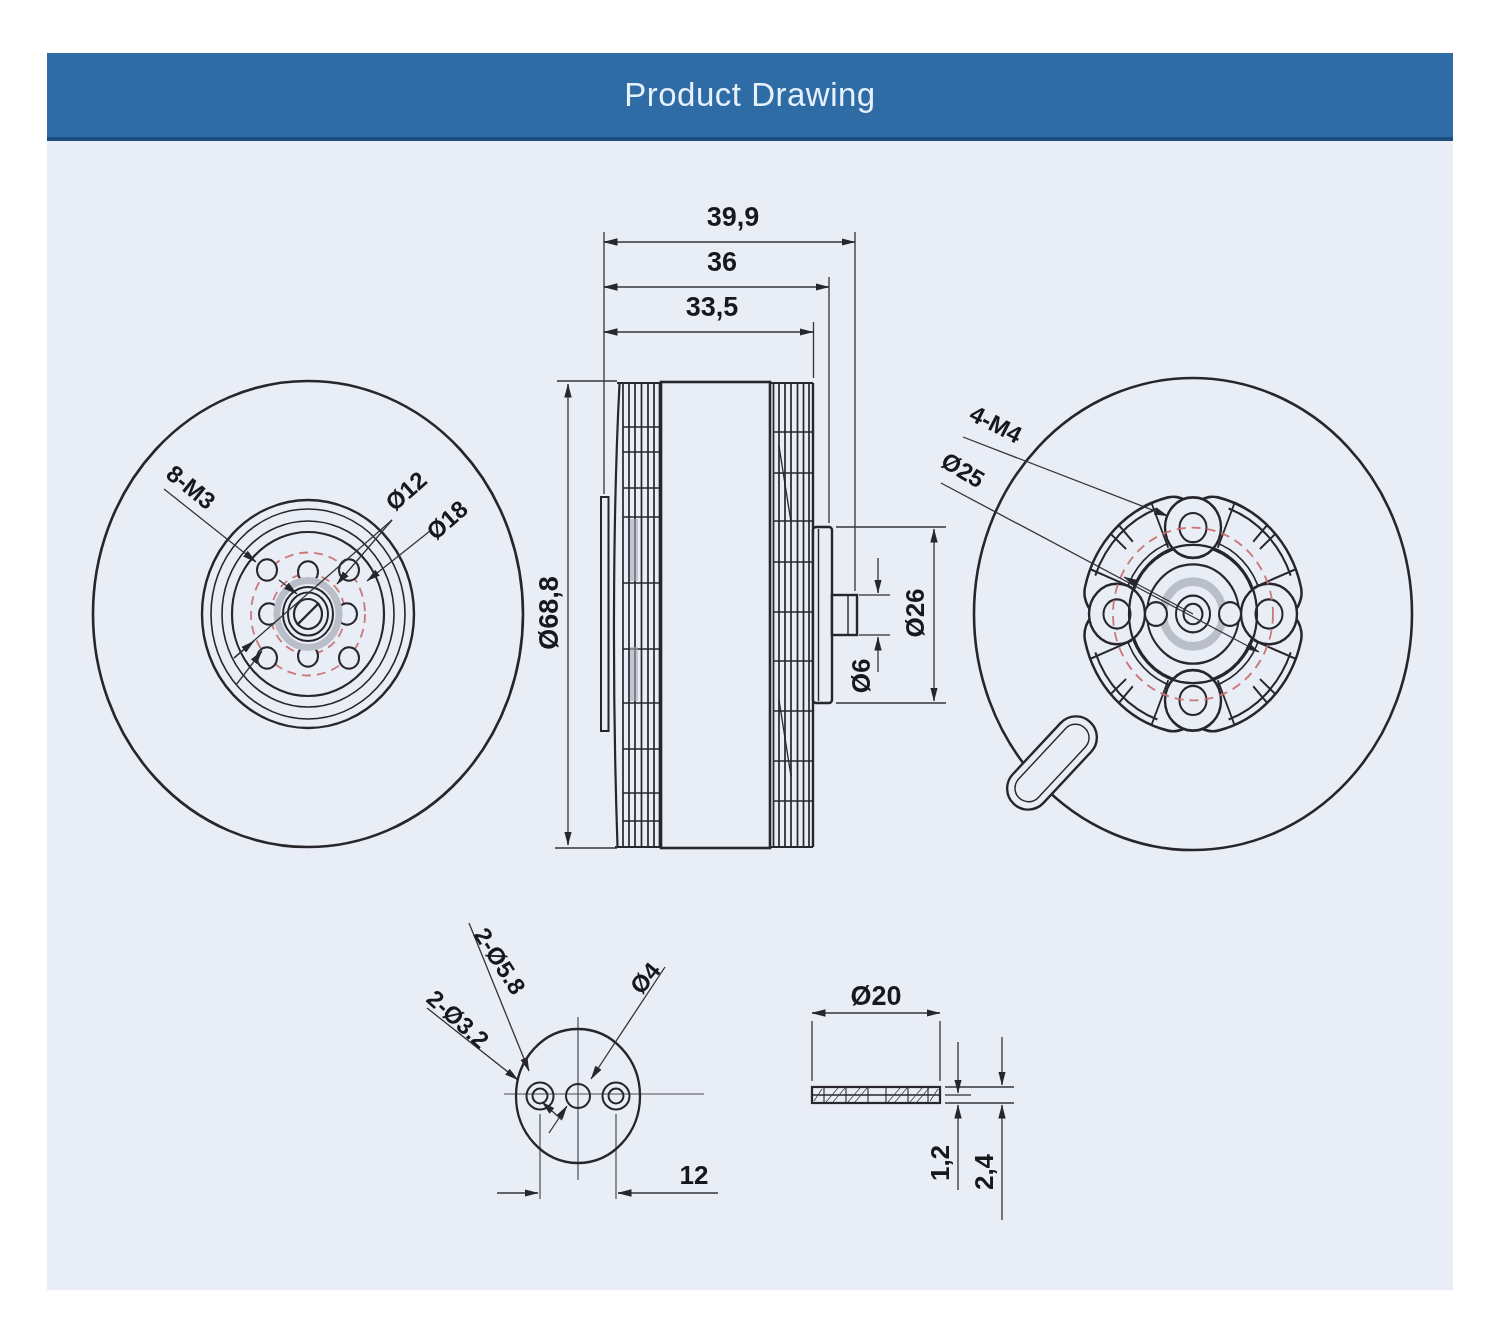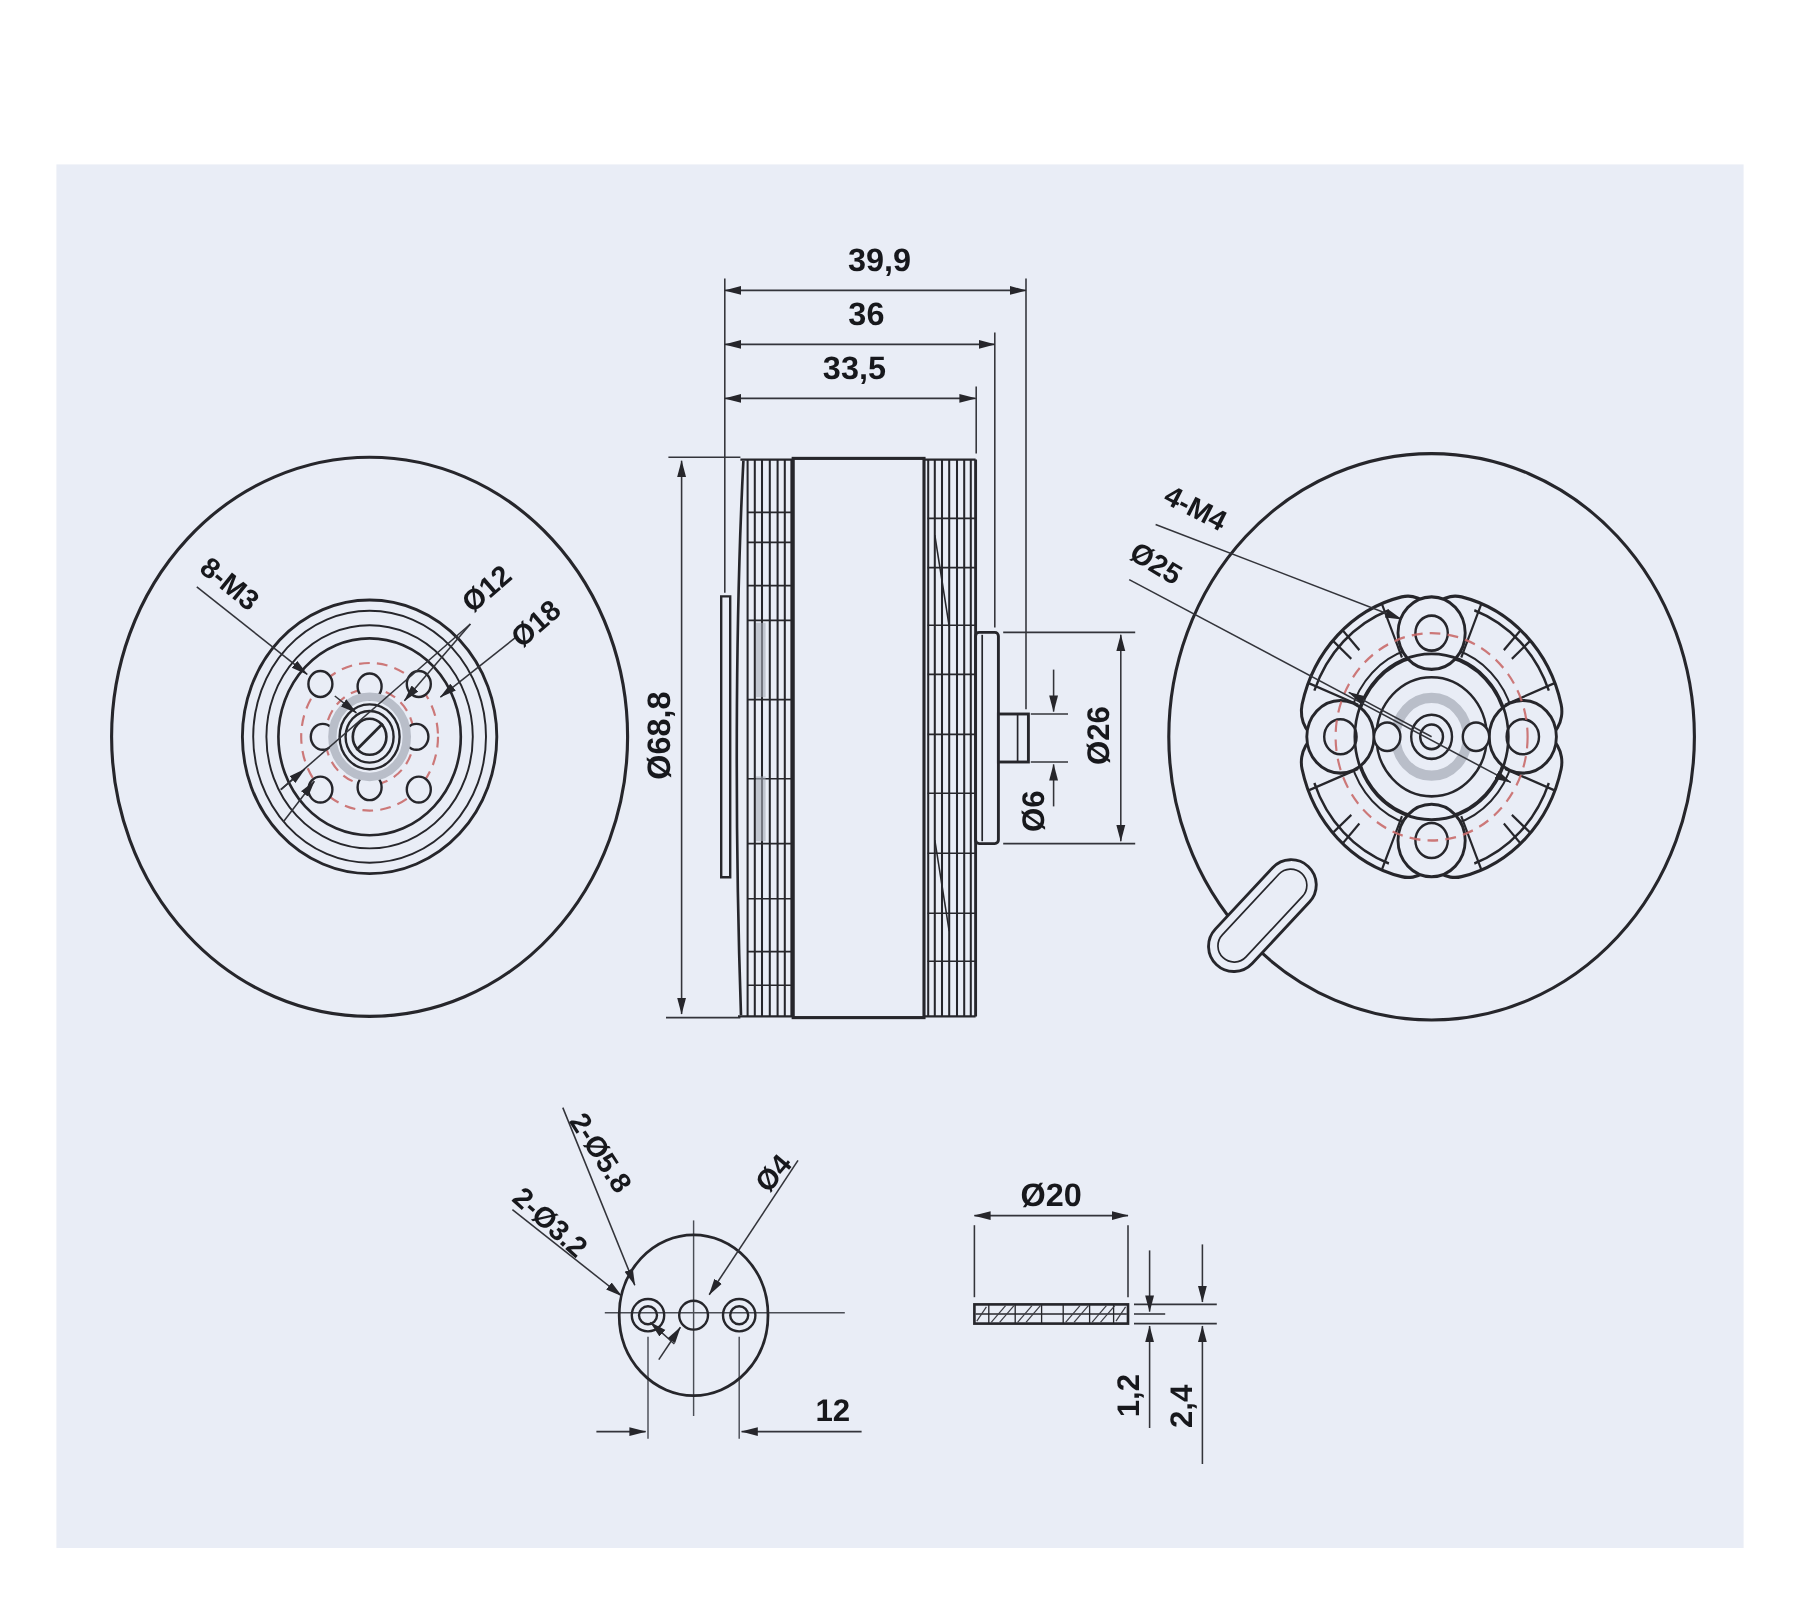--- a/index.html
+++ b/index.html
@@ -19,20 +19,23 @@
   .red{stroke:var(--red_dashed,#c96a6a);fill:none;stroke-width:1.8;stroke-dasharray:9 6;opacity:.9;}
   .gray{stroke:var(--gray_fill,#b9bec9);fill:none;}
   text{fill:#17181c;font-family:"Liberation Sans",sans-serif;font-weight:bold;}
   .t26{font-size:26px;} .t27{font-size:27px;} .t24{font-size:24px;}
 </style>
 </head>
 <body>
 
 <div id="stage">
   <div class="panel"></div>
+  <div class="hdr">
+    <span class="hdr-title">Product Drawing</span>
+  </div>
 
   <svg width="1500" height="1342" viewBox="0 0 1500 1342">
     <defs>
       <marker id="mA" viewBox="0 0 14 9" refX="13.5" refY="4.5" markerWidth="14" markerHeight="9" orient="auto-start-reverse" markerUnits="userSpaceOnUse">
         <path d="M14,4.5 L0,0.8 L0,8.2 Z" fill="#26262b"></path>
       </marker>
     </defs>
 
     <g>
       <ellipse class="ln" cx="308" cy="614" rx="215" ry="233" stroke-width="2.6"></ellipse>

